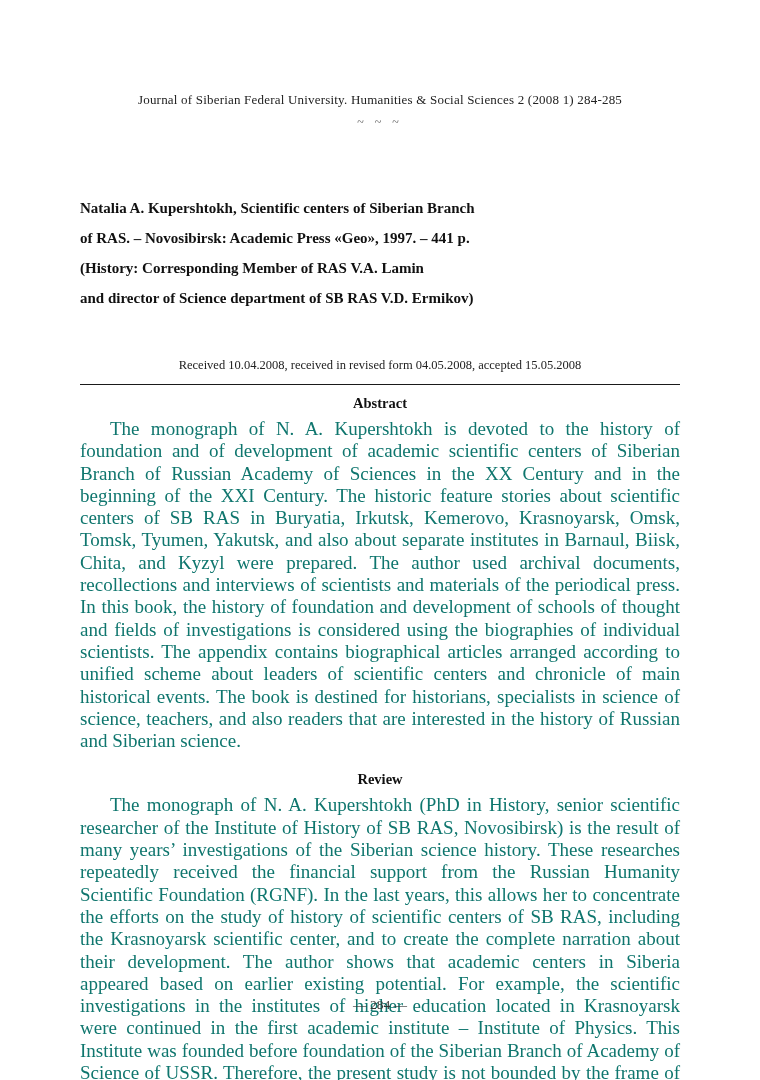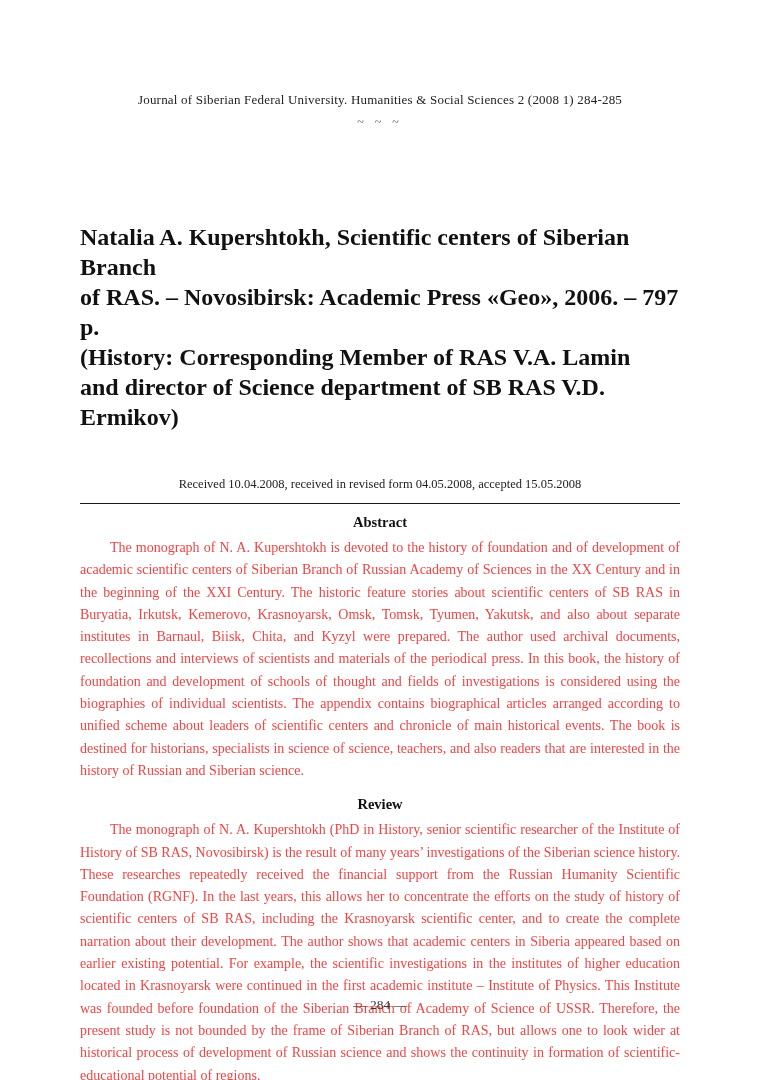--- a/index.html
+++ b/index.html
@@ -28,23 +28,23 @@
     color: #222222;
   }
   .tilde-separator {
     margin-top: 7px;
     text-align: center;
     font-size: 12px;
     letter-spacing: 4px;
     color: #555555;
   }
   .book-title {
-    margin-top: 92px;
+    margin-top: 63px;
     font-weight: bold;
-    font-size: 24px;
+    font-size: 15px;
     line-height: 30px;
     color: #111111;
   }
   .received-line {
     margin-top: 45px;
     text-align: center;
     font-size: 12.5px;
     color: #222222;
   }
   .rule {
@@ -55,25 +55,25 @@
   }
   .section-heading {
     margin-top: 10px;
     text-align: center;
     font-weight: bold;
     font-size: 14.5px;
     color: #111111;
   }
   .section-body {
     margin-top: 6px;
-    font-size: 14px;
+    font-size: 19px;
     line-height: 22.3px;
     text-align: justify;
     text-indent: 30px;
-    color: #ef4444;
+    color: #0f766e;
   }
   .review-heading {
     margin-top: 3px;
   }
   .page-footer {
     position: absolute;
     top: 981px;
     left: 0;
     width: 100%;
     text-align: center;
@@ -87,21 +87,21 @@
 
 <div class="page">
   <div class="content">
 
     <div class="journal-line">Journal of Siberian Federal University. Humanities &amp; Social Sciences 2 (2008 1) 284-285</div>
 
     <div class="tilde-separator">~ ~ ~</div>
 
     <div class="book-title">
       <div>Natalia A. Kupershtokh, Scientific centers of Siberian Branch</div>
-      <div>of RAS. – Novosibirsk: Academic Press «Geo», 2006. – 797 p.</div>
+      <div>of RAS. – Novosibirsk: Academic Press «Geo», 1997. – 441 p.</div>
       <div>(History: Corresponding Member of RAS V.A. Lamin</div>
       <div>and director of Science department of SB RAS V.D. Ermikov)</div>
     </div>
 
     <div class="received-line">Received 10.04.2008, received in revised form 04.05.2008, accepted 15.05.2008</div>
 
     <hr class="rule">
 
     <div class="section-heading">Abstract</div>
 

